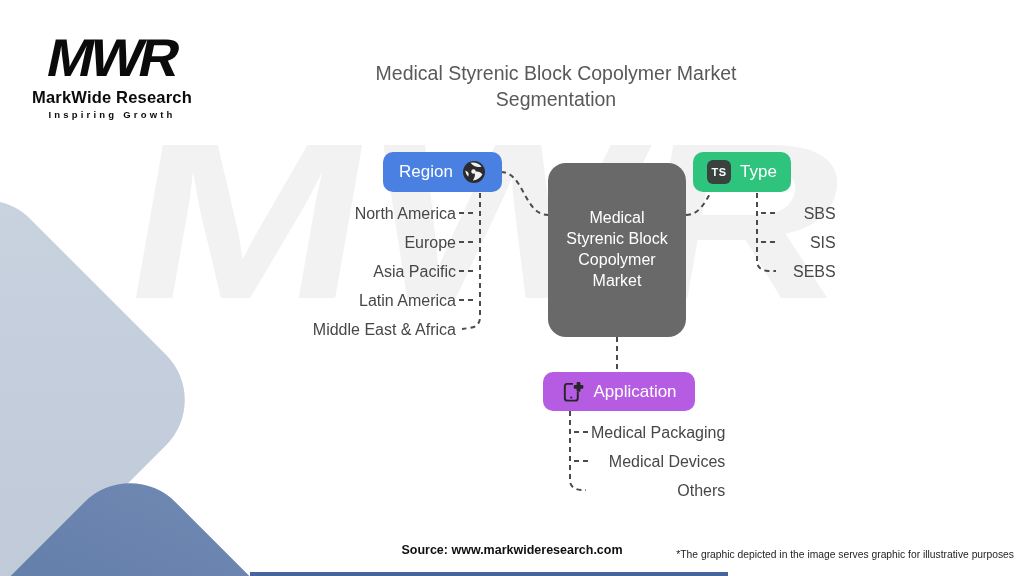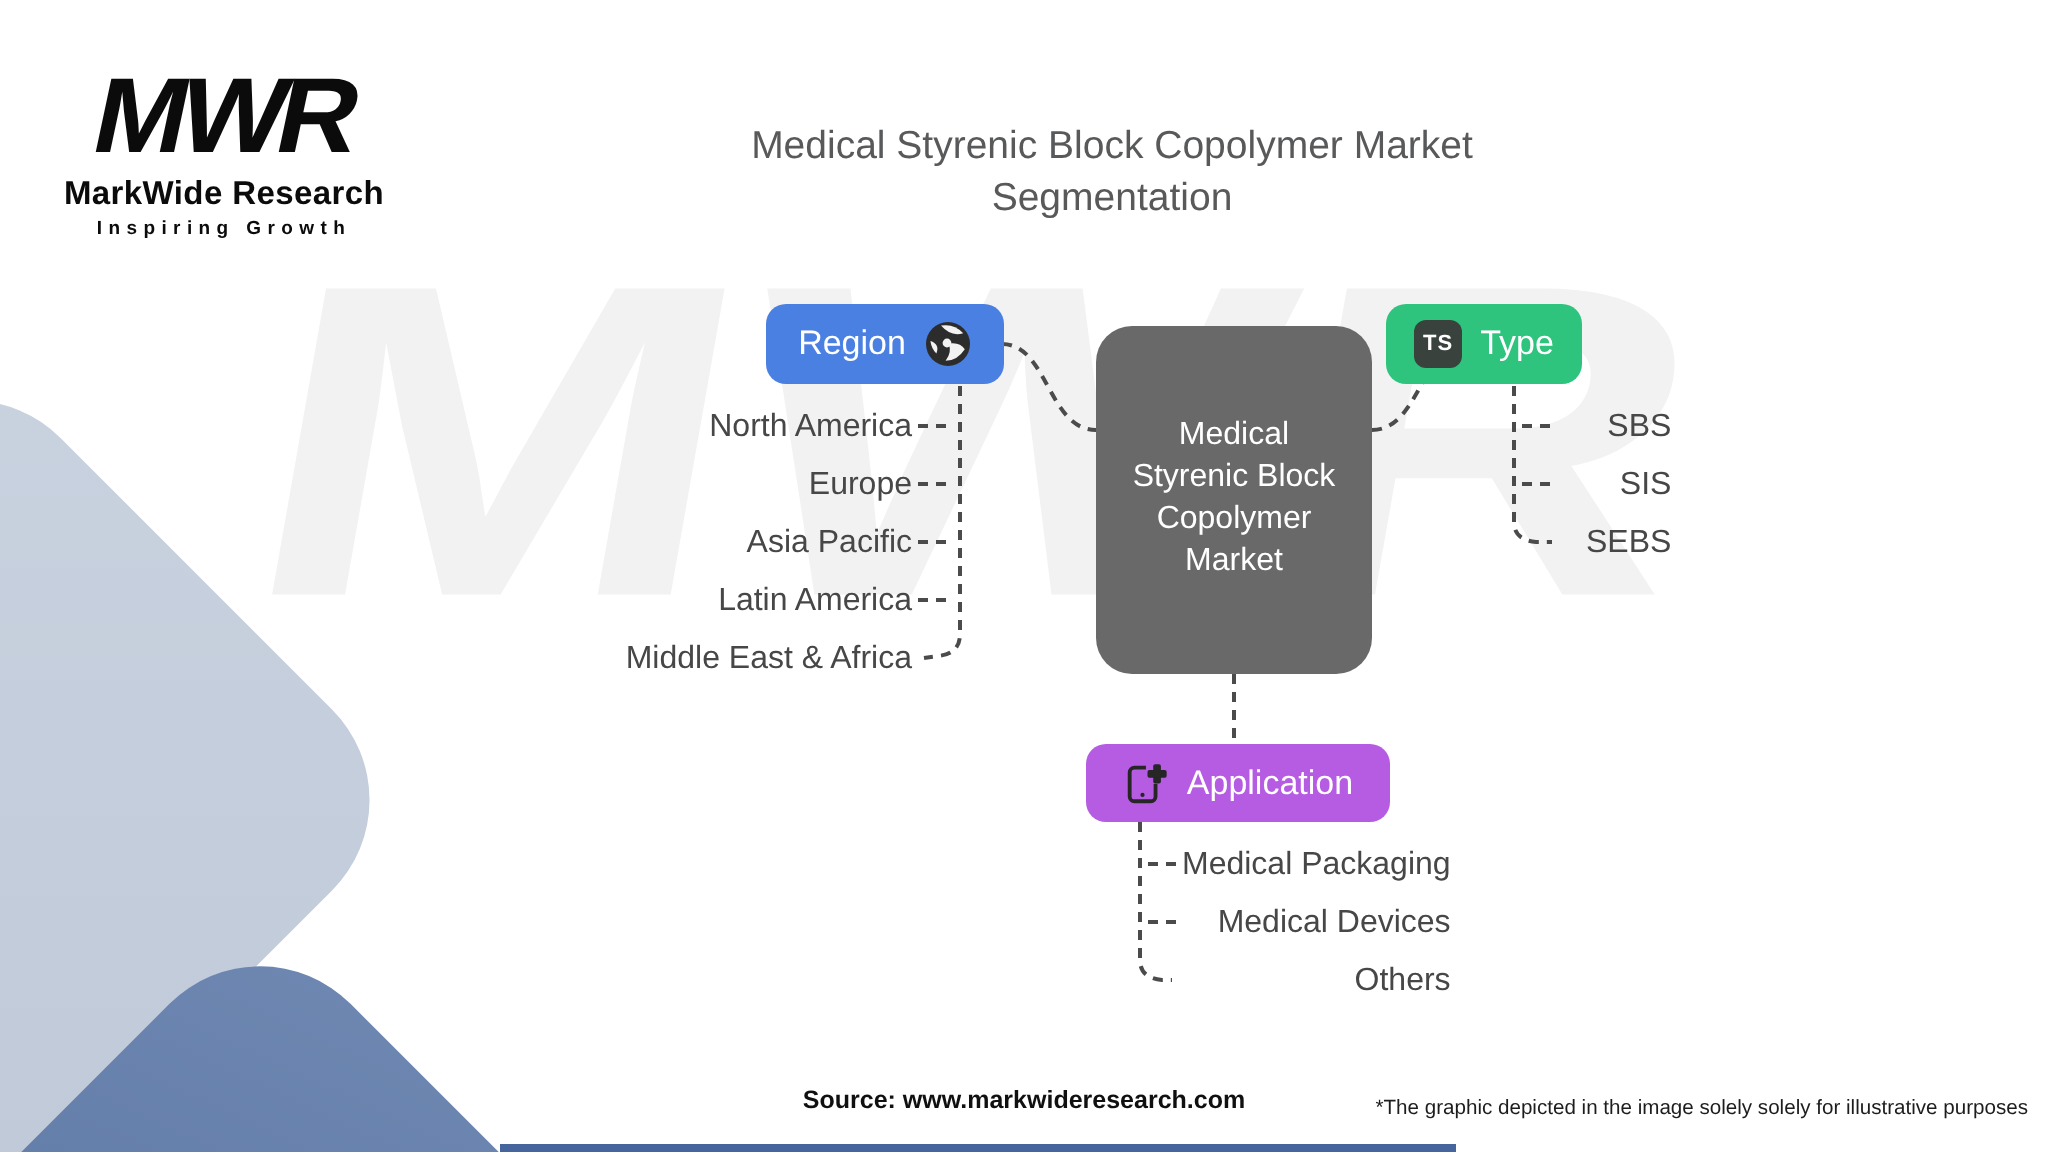--- a/index.html
+++ b/index.html
@@ -152,15 +152,15 @@
     </span>
     <span>Application</span>
   </div>
   <div class="list list-app">
     <div>Medical Packaging</div>
     <div>Medical Devices</div>
     <div>Others</div>
   </div>
 
   <div class="source">Source: www.markwideresearch.com</div>
-  <div class="disclaimer">*The graphic depicted in the image solely solely for illustrative purposes</div>
+  <div class="disclaimer">*The graphic depicted in the image serves graphic for illustrative purposes</div>
 
 </div>
 
 </body></html>

